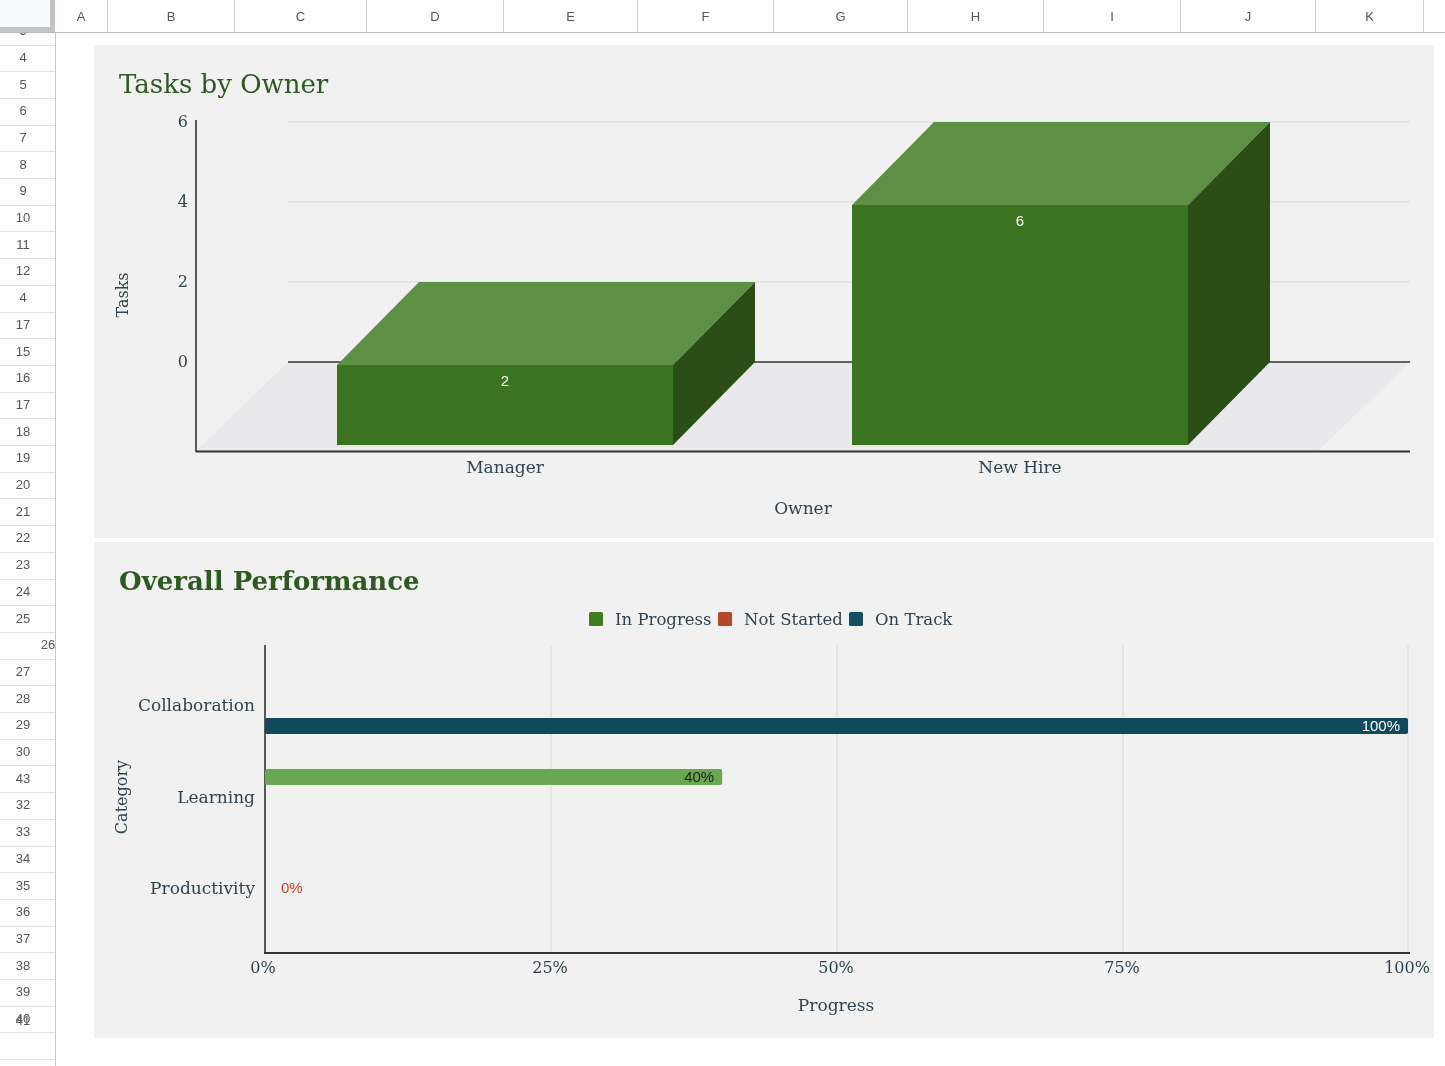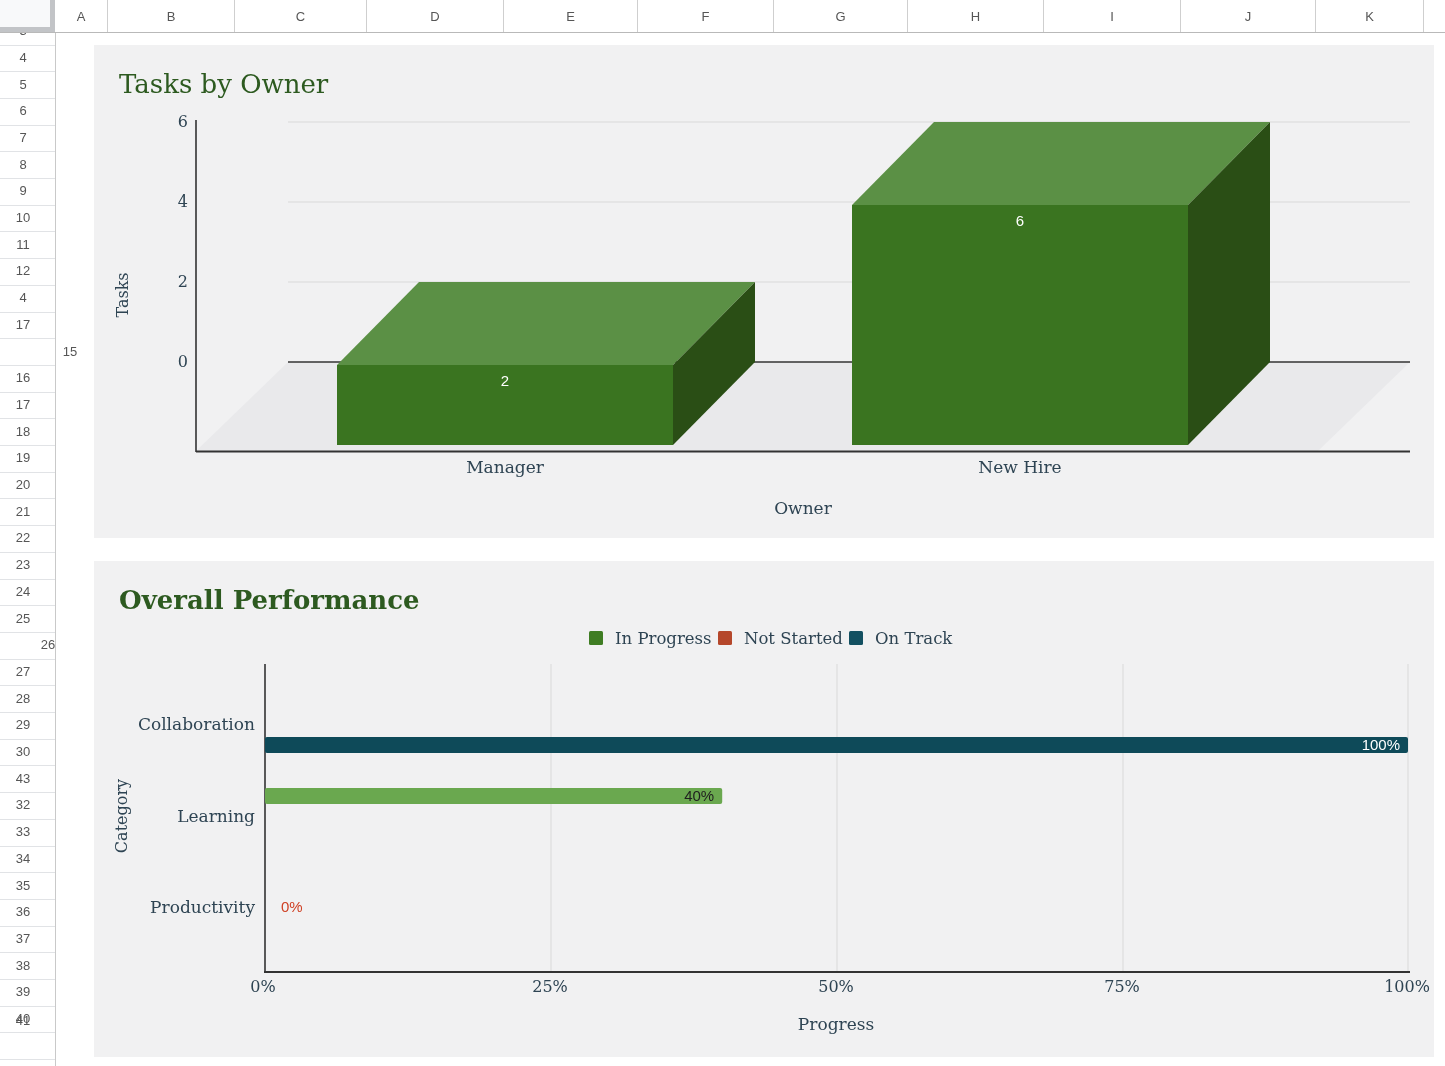--- a/index.html
+++ b/index.html
@@ -15,21 +15,21 @@
           border-right:5px solid #c2c4c7;border-bottom:5px solid #c2c4c7;z-index:31;}
   
   .gutter{position:absolute;left:0;top:32px;width:55px;height:1034px;background:#ffffff;
           border-right:1px solid #c9c9c9;z-index:20;}
   .rowline{position:absolute;left:0;width:55px;height:1px;background:#e1e3e6;}
   .rownum{position:absolute;left:0;width:46px;text-align:center;color:#565656;
           font-size:13px;line-height:14px;}
   
   .panel{position:absolute;left:94px;width:1340px;background:#f1f1f2;z-index:5;}
   #panel1{top:45px;height:493px;}
-  #panel2{top:561px;height:496px;}
+  #panel2{top:542px;height:496px;}
   .panel svg{position:absolute;left:0;top:0;}
   text{user-select:none;}
 </style>
 </head>
 <body>
 
 <div class="canvas">
   <div class="colheader">
       <div class="colcell" style="left: 55px; width: 52px;">A</div>
       <div class="colcell" style="left: 108px; width: 126px;">B</div>
@@ -63,21 +63,21 @@
       <div class="rownum" style="top: 179.05px;">10</div>
       <div class="rowline" style="top: 199.4px;"></div>
       <div class="rownum" style="top: 205.75px;">11</div>
       <div class="rowline" style="top: 226.1px;"></div>
       <div class="rownum" style="top: 232.45px;">12</div>
       <div class="rowline" style="top: 252.8px;"></div>
       <div class="rownum" style="top: 259.15px;">4</div>
       <div class="rowline" style="top: 279.5px;"></div>
       <div class="rownum" style="top: 285.85px;">17</div>
       <div class="rowline" style="top: 306.2px;"></div>
-      <div class="rownum" style="top: 312.55px; padding-left: 47px;">15</div>
+      <div class="rownum" style="top: 312.55px;">15</div>
       <div class="rowline" style="top: 332.9px;"></div>
       <div class="rownum" style="top: 339.25px;">16</div>
       <div class="rowline" style="top: 359.6px;"></div>
       <div class="rownum" style="top: 365.95px;">17</div>
       <div class="rowline" style="top: 386.3px;"></div>
       <div class="rownum" style="top: 392.65px;">18</div>
       <div class="rowline" style="top: 413px;"></div>
       <div class="rownum" style="top: 419.35px;">19</div>
       <div class="rowline" style="top: 439.7px;"></div>
       <div class="rownum" style="top: 446.05px;">20</div>

